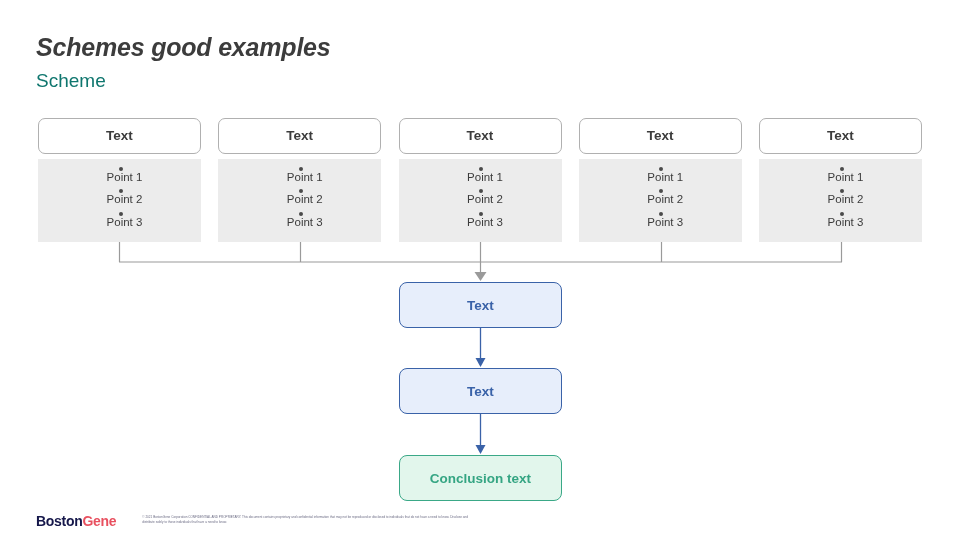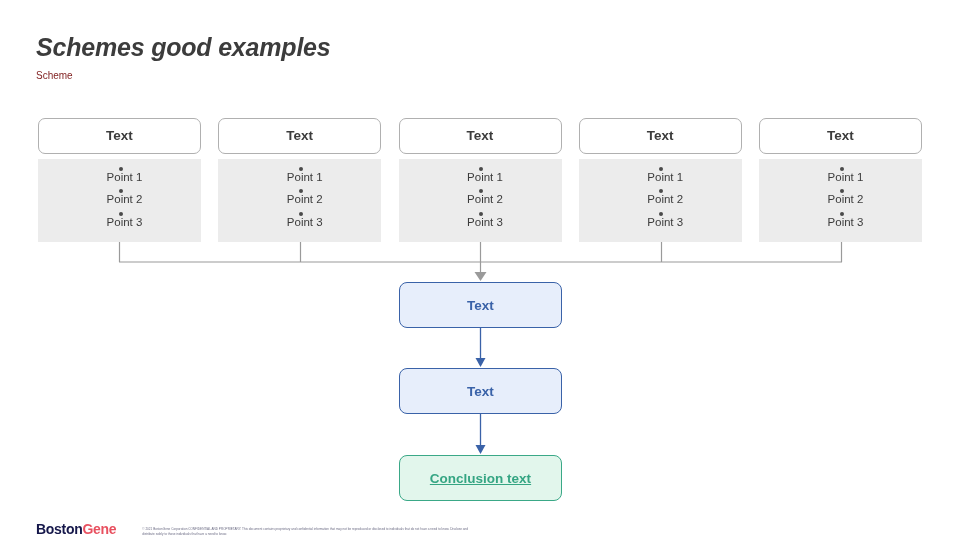--- a/index.html
+++ b/index.html
@@ -25,23 +25,23 @@
     font-weight: bold;
     color: #3c3c3c;
     letter-spacing: -0.2px;
     white-space: nowrap;
     font-style: italic;
   }
   .slide-subtitle {
     position: absolute;
     left: 36px;
     top: 70px;
-    font-size: 10px;
+    font-size: 19px;
     font-weight: normal;
-    color: #7f1d1d;
+    color: #0f766e;
     white-space: nowrap;
   }
 
   
   .card-row {
     position: absolute;
     left: 38px;
     top: 118px;
     width: 884px;
     height: 124px;
@@ -118,34 +118,32 @@
   }
   .flow-box.blue {
     background: #e7eefb;
     border: 1px solid #3a62a8;
     color: #3a62a8;
   }
   .flow-box.green {
     background: #e2f6ec;
     border: 1px solid #3aa887;
     color: #35a583;
-    text-decoration: underline;
   }
   #flow-box-1 { top: 282px; }
   #flow-box-2 { top: 368px; }
   #flow-box-3 { top: 455px; }
 
   
   .footer {
     position: absolute;
     left: 36px;
     top: 513px;
     display: flex;
-    align-items: flex-end;
-    margin-top: 8px;
+    align-items: flex-start;
   }
   .logo {
     font-size: 14px;
     font-weight: bold;
     letter-spacing: -0.3px;
     white-space: nowrap;
   }
   .logo .logo-boston { color: #15174a; }
   .logo .logo-gene { color: #e8505f; }
   .footer-legal {

